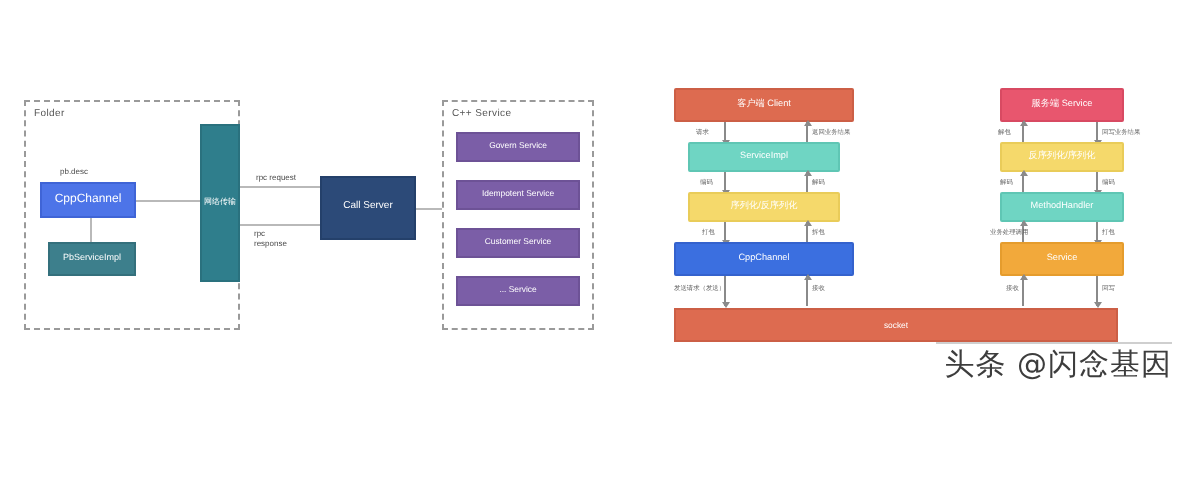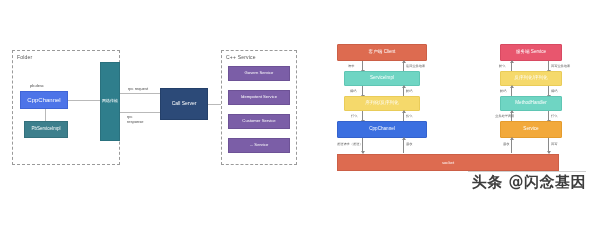--- a/index.html
+++ b/index.html
@@ -153,21 +153,21 @@
   
   .watermark {
     position: absolute;
     right: 8px;
     bottom: 6px;
     font-size: 15px;
     color: #3d3d3d;
     font-family: "DejaVu Sans", sans-serif;
     letter-spacing: .5px;
     white-space: nowrap;
-    font-weight: bold;
+    font-weight: normal;
   }
   .wm-rule {
     position: absolute;
     right: 8px;
     bottom: 26px;
     width: 118px;
     height: 1px;
     background: #cfcfcf;
   }
 </style>

